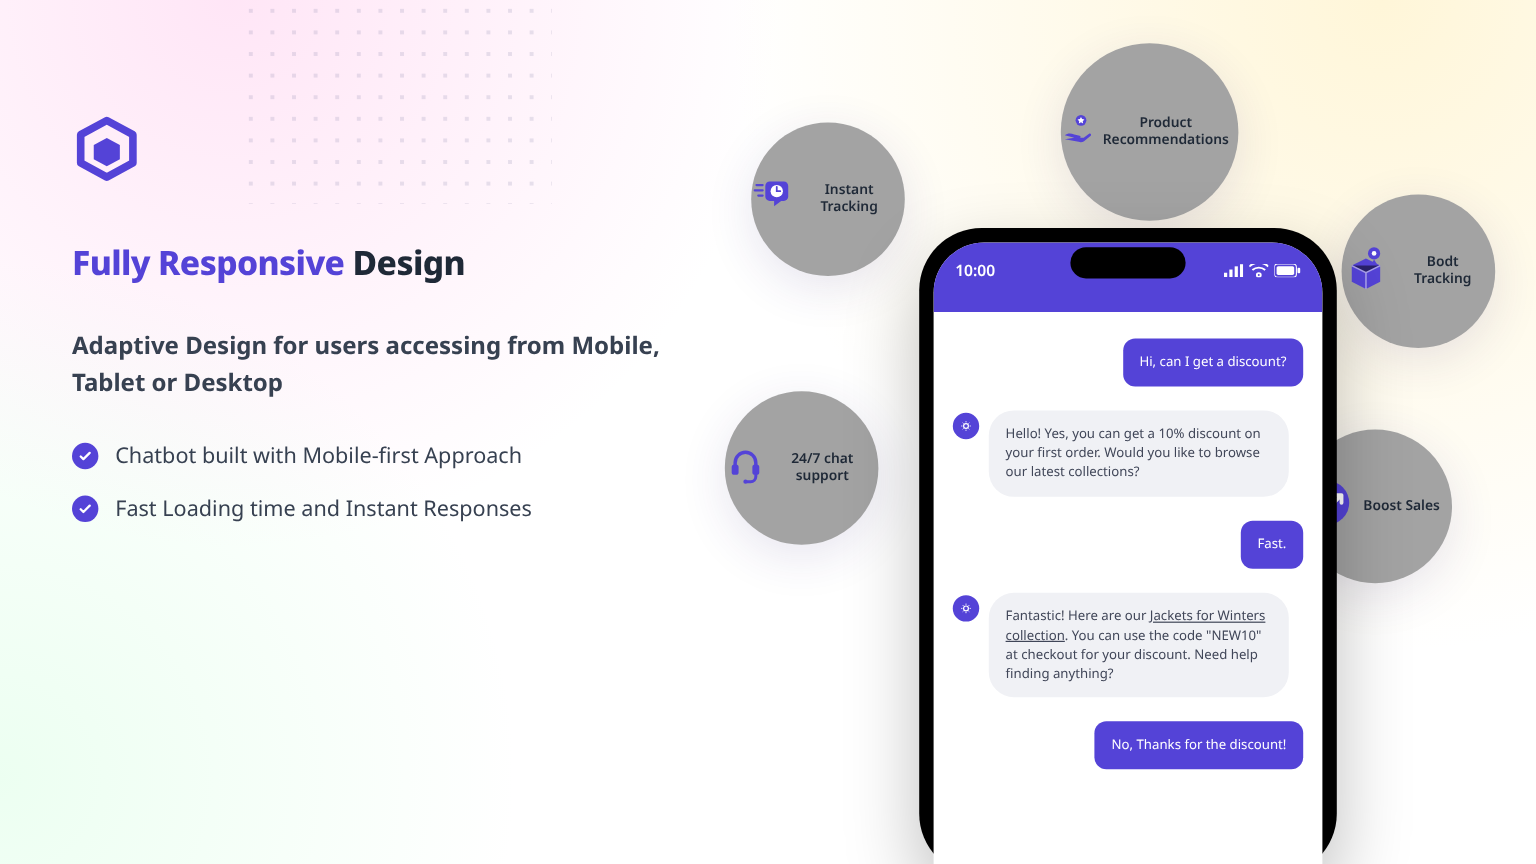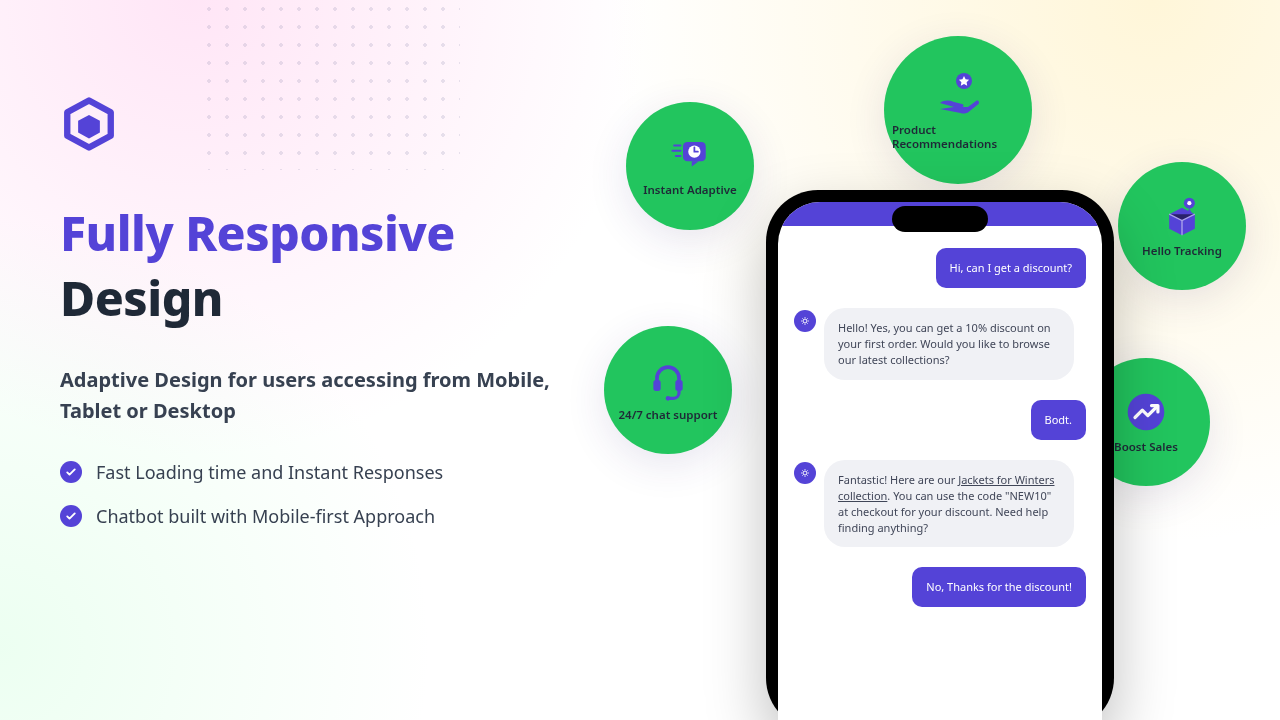--- a/index.html
+++ b/index.html
@@ -13,21 +13,21 @@
     position:relative;
     color:#1f2937;
   }
   
   .dots{position:absolute;top:0;left:200px;width:260px;height:170px;
     background-image:radial-gradient(rgba(120,120,160,.18) 2px,transparent 2px);
     background-size:18px 18px;}
   
   .left{position:absolute;left:60px;top:140px;width:520px;}
   .logo{position:absolute;left:60px;top:95px;}
-  h1{font-size:48px;font-weight:800;letter-spacing:-.5px;margin-top:60px;}
+  h1{font-size:28px;font-weight:800;letter-spacing:-.5px;margin-top:60px;}
   h1 .accent{color:#5443D7;}
   h1 .dim{color:#1f2937;}
   .sub{font-size:20px;font-weight:700;color:#374151;margin-top:34px;line-height:1.55;}
   ul.bullets{list-style:none;margin-top:34px;}
   ul.bullets li{display:flex;align-items:center;font-size:18px;color:#374151;margin-bottom:20px;}
   .check{width:22px;height:22px;border-radius:50%;background:#5443D7;display:inline-flex;align-items:center;justify-content:center;margin-right:14px;flex:none;}
   .check svg{width:12px;height:12px;}
   
   .phone{position:absolute;left:766px;top:190px;width:348px;height:540px;}
   .phone-outer{position:absolute;inset:0;border-radius:52px;background:#000;box-shadow:0 25px 60px rgba(0,0,0,.25);}
@@ -41,21 +41,21 @@
   .row.user{justify-content:flex-end;}
   .row.bot{justify-content:flex-start;align-items:flex-start;gap:8px;}
   .bubble{max-width:250px;border-radius:10px;padding:12px 14px;font-size:11px;line-height:1.45;}
   .bubble.user{background:#5443D7;color:#fff;}
   .bubble.bot{background:#f0f1f5;color:#404658;border-radius:21px;}
   .bubble.bot .ul{text-decoration:underline;}
   .avatar{width:22px;height:22px;border-radius:50%;background:#5443D7;display:flex;align-items:center;justify-content:center;flex:none;margin-top:2px;}
   .avatar svg{width:12px;height:12px;}
   .notch{position:absolute;top:16px;left:50%;transform:translateX(-50%);width:96px;height:26px;background:#000;border-radius:18px;z-index:5;}
   
-  .feat{position:absolute;width:128px;height:128px;border-radius:50%;background:#22c55e;box-shadow:0 10px 40px rgba(60,40,120,.12);display:flex;flex-direction:column;align-items:center;justify-content:center;}
+  .feat{position:absolute;width:128px;height:128px;border-radius:50%;background:#a3a3a3;box-shadow:0 10px 40px rgba(60,40,120,.12);display:flex;flex-direction:row;align-items:center;justify-content:center;text-align:center;}
   .feat svg{margin-bottom:6px;}
   .feat .lbl{font-size:11.5px;font-weight:600;color:#1f2937;line-height:1.2;padding:0 8px;}
   .feat.instant{left:626px;top:102px;}
   .feat.product{left:884px;top:36px;width:148px;height:148px;}
   .feat.tracking{left:1118px;top:162px;}
   .feat.support{left:604px;top:326px;}
   .feat.boost{left:1082px;top:358px;}
 </style>
 </head>
 <body>
@@ -75,62 +75,62 @@
     <span class="dim">Design</span>
   </h1>
   <p class="sub">Adaptive Design for users accessing from Mobile, Tablet or Desktop</p>
   <ul class="bullets">
     <li>
       <span class="check">
         <svg viewBox="0 0 16 16">
             <path d="M3 8.5l3 3 7-7" stroke="#fff" stroke-width="2.5" fill="none" stroke-linecap="round" stroke-linejoin="round"></path>
           </svg>
       </span>
-      <span>Fast Loading time and Instant Responses</span>
+      <span>Chatbot built with Mobile-first Approach</span>
     </li>
     <li>
       <span class="check">
         <svg viewBox="0 0 16 16">
             <path d="M3 8.5l3 3 7-7" stroke="#fff" stroke-width="2.5" fill="none" stroke-linecap="round" stroke-linejoin="round"></path>
           </svg>
       </span>
-      <span>Chatbot built with Mobile-first Approach</span>
+      <span>Fast Loading time and Instant Responses</span>
     </li>
   </ul>
 </div>
 
 <div class="feat instant">
   <svg width="42" height="42" viewBox="0 0 48 48">
     <rect x="16" y="8" width="26" height="22" rx="5" fill="#5443D7"></rect>
     <path d="M26 30 l0 6 l8 -6 z" fill="#5443D7"></path>
     <circle cx="29" cy="19" r="7" fill="#fff"></circle>
     <path d="M29 14 v5 h4" stroke="#5443D7" stroke-width="2" fill="none" stroke-linecap="round"></path>
     <path d="M6 12 h7 M4 18 h9 M8 24 h5" stroke="#5443D7" stroke-width="2.5" stroke-linecap="round"></path>
   </svg>
-  <div class="lbl">Instant Adaptive</div>
+  <div class="lbl">Instant Tracking</div>
 </div>
 
 <div class="feat product">
   <svg width="48" height="48" viewBox="0 0 48 48">
     <circle cx="30" cy="12" r="8" fill="#5443D7"></circle>
     <path d="M30 7 l1.6 3.2 3.5 .5 -2.5 2.5 .6 3.5 -3.2 -1.7 -3.2 1.7 .6 -3.5 -2.5 -2.5 3.5 -.5z" fill="#fff"></path>
     <path d="M6 34 c4 -3 9 -3 14 -1 l8 2 c2 .5 2 3 0 3 h-8 M20 38 h14 l8 -6 c2 -1.5 4 1 2.5 3 l-10 8 c-2 1.5 -5 2 -8 1 L6 40z" fill="#5443D7"></path>
   </svg>
   <div class="lbl">Product Recommendations</div>
 </div>
 
 <div class="feat tracking">
   <svg width="44" height="44" viewBox="0 0 48 48">
     <path d="M10 22 L24 15 L38 22 L38 38 L24 45 L10 38 Z" fill="#5443D7"></path>
     <path d="M10 22 L24 29 L38 22 M24 29 V45" stroke="#fff" stroke-width="1.5" opacity=".5"></path>
     <circle cx="32" cy="10" r="6" fill="#5443D7"></circle>
     <circle cx="32" cy="10" r="2.3" fill="#fff"></circle>
     <path d="M32 16 L29 21 L35 21 Z" fill="#5443D7"></path>
   </svg>
-  <div class="lbl">Hello Tracking</div>
+  <div class="lbl">Bodt Tracking</div>
 </div>
 
 <div class="feat support">
   <svg width="44" height="44" viewBox="0 0 48 48">
     <path d="M12 26 v-4 a12 12 0 0 1 24 0 v4" stroke="#5443D7" stroke-width="4" fill="none" stroke-linecap="round"></path>
     <rect x="8" y="24" width="8" height="12" rx="3" fill="#5443D7"></rect>
     <rect x="32" y="24" width="8" height="12" rx="3" fill="#5443D7"></rect>
     <path d="M36 36 v2 a6 6 0 0 1 -6 6 h-4" stroke="#5443D7" stroke-width="3.5" fill="none" stroke-linecap="round"></path>
     <circle cx="24" cy="44" r="2.5" fill="#5443D7"></circle>
   </svg>
@@ -144,37 +144,56 @@
     <path d="M30 17 h7 v7" stroke="#fff" stroke-width="3.5" fill="none" stroke-linecap="round" stroke-linejoin="round"></path>
   </svg>
   <div class="lbl">Boost Sales</div>
 </div>
 
 <div class="phone">
   <div class="phone-outer"></div>
   <div class="notch"></div>
   <div class="phone-screen">
     <div class="phone-header">
+      <div class="statusbar">
+        <span>10:00</span>
+        <span class="status-right">
+          <svg width="16" height="11" viewBox="0 0 18 12">
+              <rect x="0" y="8" width="3" height="4" fill="#fff"></rect>
+              <rect x="5" y="5" width="3" height="7" fill="#fff"></rect>
+              <rect x="10" y="2" width="3" height="10" fill="#fff"></rect>
+              <rect x="15" y="0" width="3" height="12" fill="#fff"></rect>
+            </svg>
+          <svg width="16" height="11" viewBox="0 0 18 12">
+              <path d="M9 12 a1.8 1.8 0 1 0 0 -3.6 a1.8 1.8 0 0 0 0 3.6 M3 5.5 a9 9 0 0 1 12 0 M0 2.2 a13 13 0 0 1 18 0" stroke="#fff" stroke-width="1.8" fill="none"></path>
+            </svg>
+          <svg width="22" height="11" viewBox="0 0 24 12">
+              <rect x="0" y="0" width="20" height="12" rx="3" fill="none" stroke="#fff" stroke-width="1"></rect>
+              <rect x="2" y="2" width="16" height="8" rx="1.5" fill="#fff"></rect>
+              <rect x="21" y="3.5" width="2.5" height="5" rx="1" fill="#fff"></rect>
+            </svg>
+        </span>
+      </div>
     </div>
 
     <div class="msgs">
       <div class="row user">
         <div class="bubble user">Hi, can I get a discount?</div>
       </div>
       <div class="row bot">
         <span class="avatar">
           <svg viewBox="0 0 24 24">
               <circle cx="12" cy="12" r="4" fill="none" stroke="#fff" stroke-width="2"></circle>
               <path d="M12 4v2M12 18v2M4 12h2M18 12h2M6.5 6.5l1.4 1.4M16.1 16.1l1.4 1.4M6.5 17.5l1.4-1.4M16.1 7.9l1.4-1.4" stroke="#fff" stroke-width="1.6"></path>
             </svg>
         </span>
         <div class="bubble bot">Hello! Yes, you can get a 10% discount on your first order. Would you like to browse our latest collections?</div>
       </div>
       <div class="row user">
-        <div class="bubble user">Bodt.</div>
+        <div class="bubble user">Fast.</div>
       </div>
       <div class="row bot">
         <span class="avatar">
           <svg viewBox="0 0 24 24">
               <circle cx="12" cy="12" r="4" fill="none" stroke="#fff" stroke-width="2"></circle>
               <path d="M12 4v2M12 18v2M4 12h2M18 12h2M6.5 6.5l1.4 1.4M16.1 16.1l1.4 1.4M6.5 17.5l1.4-1.4M16.1 7.9l1.4-1.4" stroke="#fff" stroke-width="1.6"></path>
             </svg>
         </span>
         <div class="bubble bot">
           <span>Fantastic! Here are our </span><span class="ul">Jackets for Winters collection</span><span>. You can use the code "NEW10" at checkout for your discount. Need help finding anything?</span>

